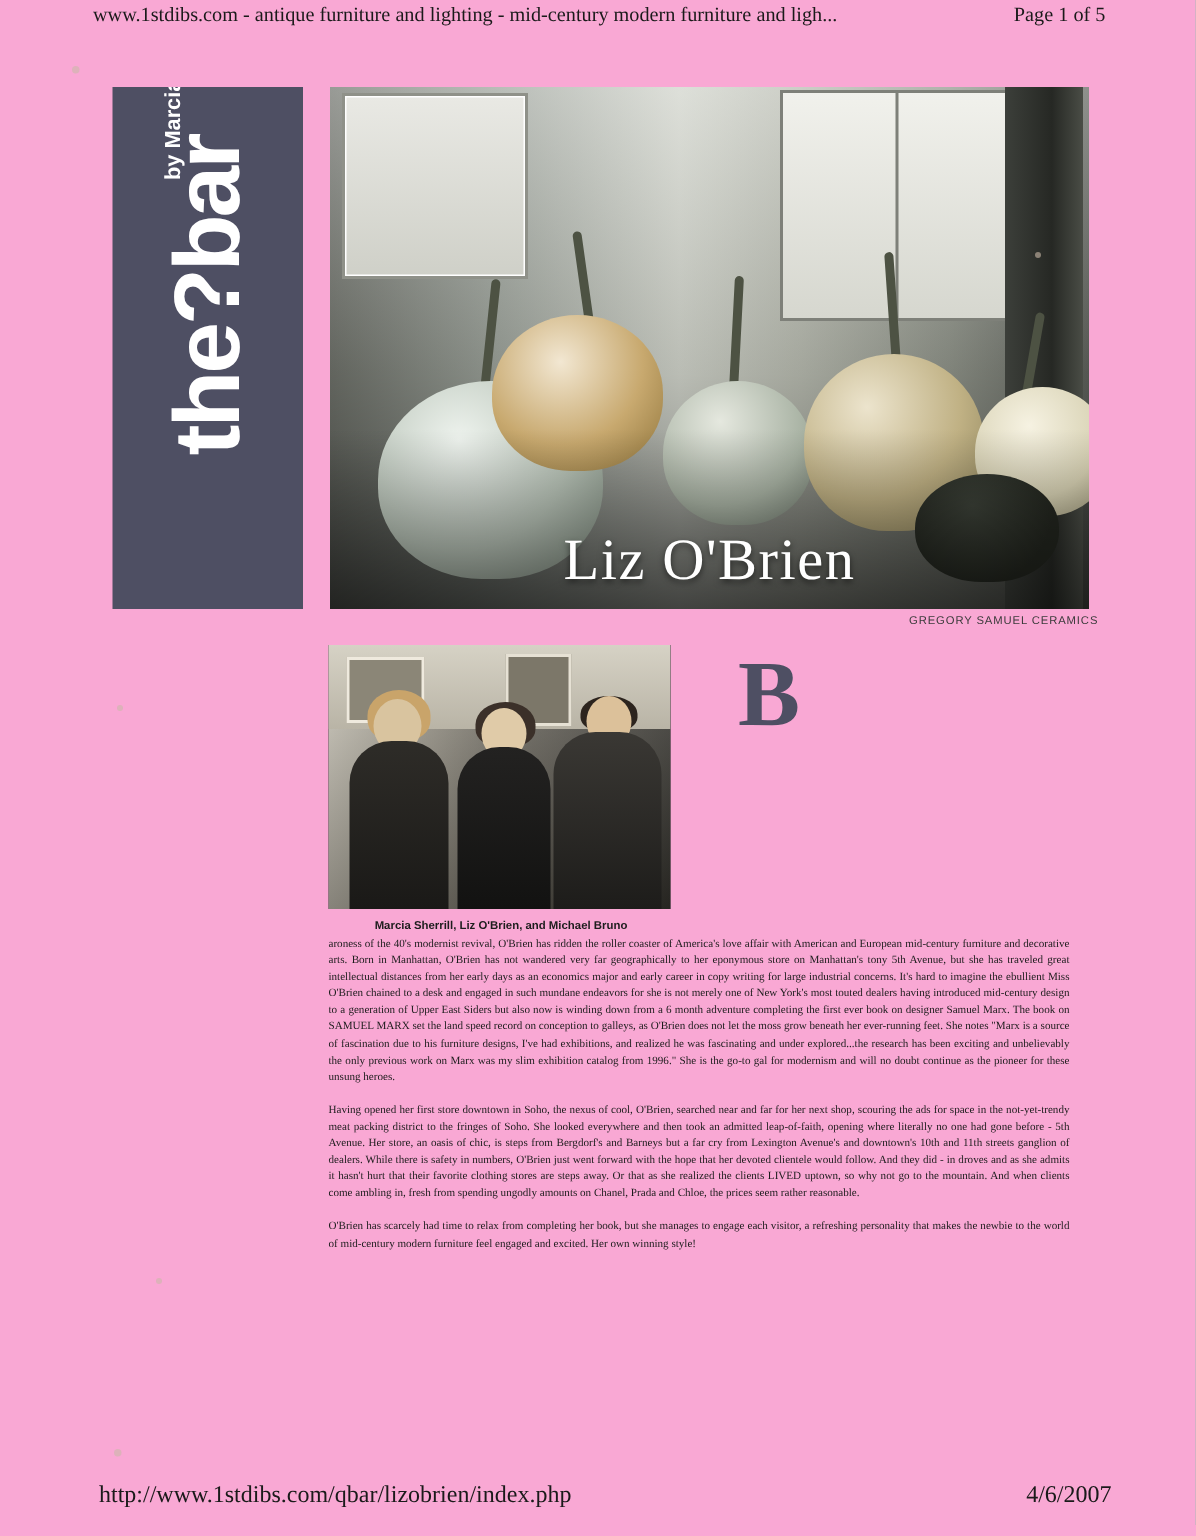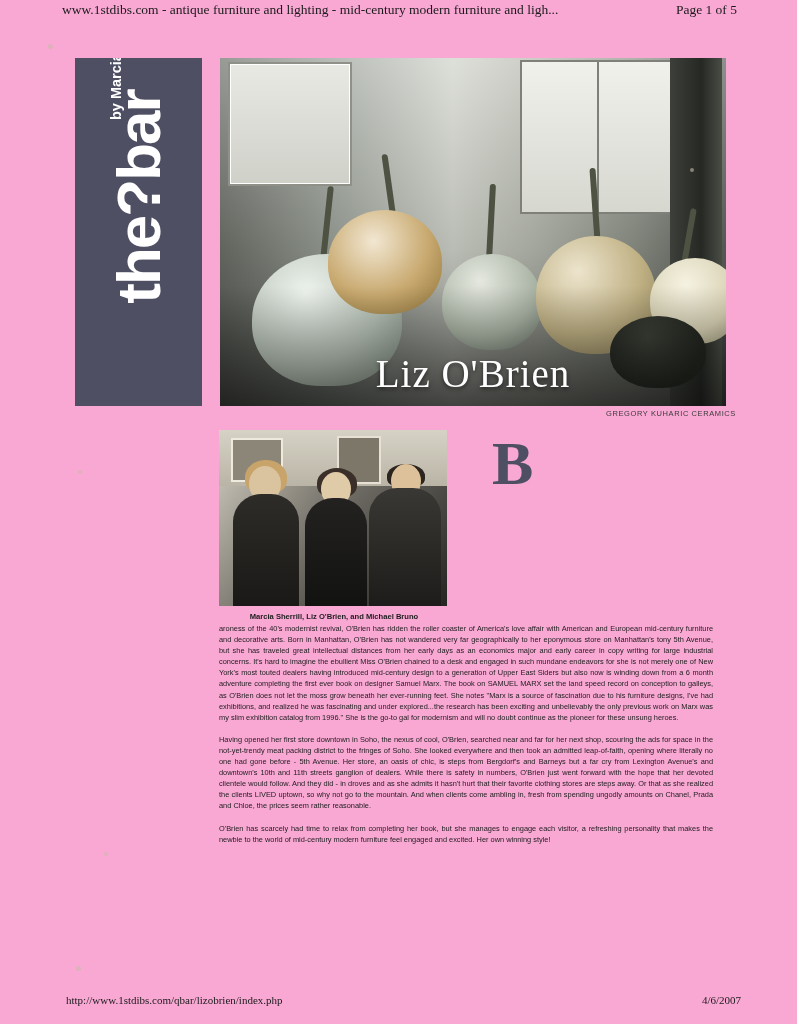--- a/index.html
+++ b/index.html
@@ -37,21 +37,21 @@
     justify-content: space-between;
     padding: 0 60px 0 62px;
     box-sizing: border-box;
     white-space: nowrap;
   }
   .print-footer {
     position: absolute;
     bottom: 18px;
     left: 0;
     width: 797px;
-    font-size: 11px;
+    font-size: 16px;
     font-family: "Liberation Serif", serif;
     color: #1a1a1a;
     display: flex;
     justify-content: space-between;
     padding: 0 56px 0 66px;
     box-sizing: border-box;
     white-space: nowrap;
   }
 
   
@@ -275,21 +275,21 @@
     line-height: 62px;
     color: #4e4f63;
   }
 
   
   .body-copy {
     position: absolute;
     left: 219px;
     top: 623px;
     width: 494px;
-    font-family: Liberation Sans, sans-serif;
+    font-family: Liberation Serif, serif;
     font-size: 7.4px;
     line-height: 11.1px;
     color: #1c1c1c;
     text-align: justify;
   }
   .body-copy p { margin: 0 0 11px 0; }
 </style>
 </head>
 <body>
 
@@ -319,21 +319,21 @@
     <div class="gourd g2"></div>
     <div class="gourd g3"></div>
     <div class="gourd g4"></div>
     <div class="gourd g5"></div>
     <div class="gourd g6"></div>
     <div class="hero-shadow"></div>
     <div class="hero-title">
       <div class="line1">Liz O'Brien</div>
     </div>
   </div>
-  <div class="photo-credit">GREGORY KUHARIC CERAMICS</div>
+  <div class="photo-credit">GREGORY SAMUEL CERAMICS</div>
 
   <div class="photo2">
     <div class="photo2-bg"></div>
     <div class="p2-wall"></div>
     <div class="p2-art"></div>
     <div class="p2-art2"></div>
     <div class="pA-hair"></div>
     <div class="pA-head"></div>
     <div class="person pA"></div>
     <div class="pB-hair"></div>

